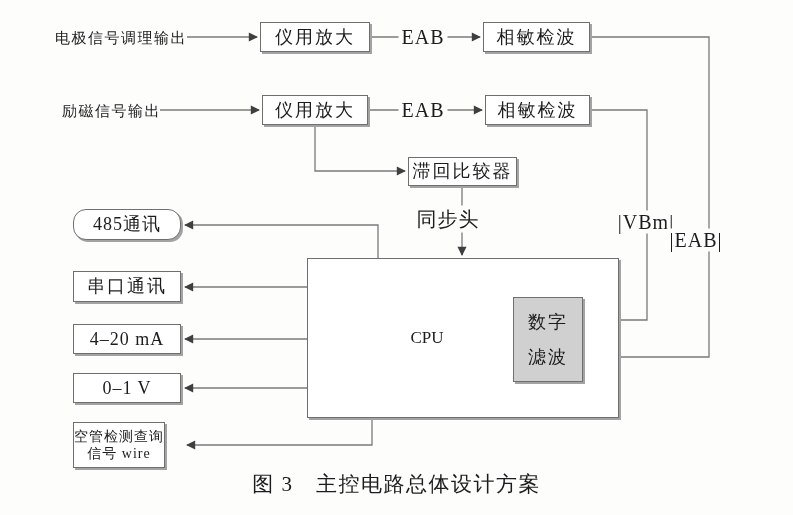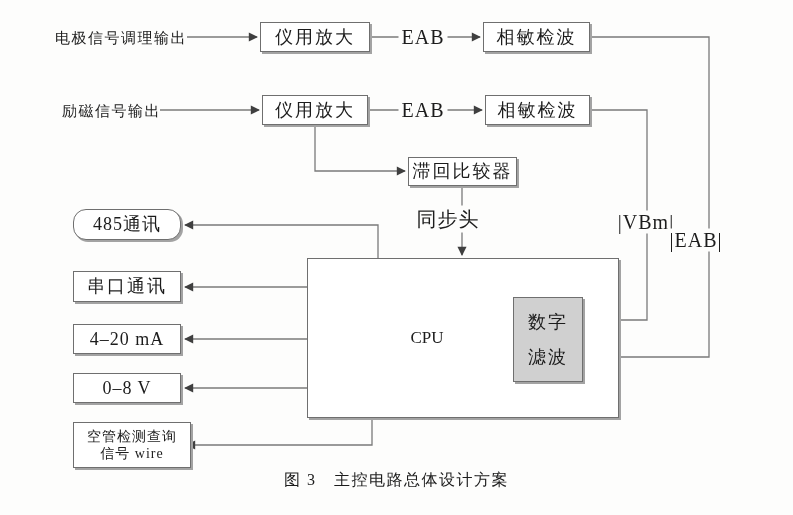--- a/index.html
+++ b/index.html
@@ -60,21 +60,21 @@
     letter-spacing:1px;
     padding:0 3px;
     white-space:nowrap;
     transform:translate(-50%,-50%);
   }
   .caption{
     position:absolute;
     left:0;right:0;
     top:470px;
     text-align:center;
-    font-size:16px;
+    font-size:21px;
     letter-spacing:1.5px;
   }
 </style>
 </head>
 <body>
 
 <div class="stage">
 
   <svg class="wires">
     <defs>
@@ -123,22 +123,22 @@
     <span style="margin-right:72px;">CPU</span>
   </div>
   <div class="box filter-box" style="left:513px;top:297px;width:70px;height:85px;">
     <span>数字</span>
     <span>滤波</span>
   </div>
 
   <div class="box" style="left:73px;top:209px;width:108px;height:31px;letter-spacing:1px;border-radius:13px;">485通讯</div>
   <div class="box" style="left:73px;top:271px;width:108px;height:31px;">串口通讯</div>
   <div class="box" style="left:73px;top:324px;width:108px;height:30px;letter-spacing:1px;">4–20 mA</div>
-  <div class="box" style="left:73px;top:373px;width:108px;height:30px;letter-spacing:1px;">0–8 V</div>
-  <div class="box multiline" style="left:73px;top:422px;width:118px;height:46px;">
+  <div class="box" style="left:73px;top:373px;width:108px;height:30px;letter-spacing:1px;">0–1 V</div>
+  <div class="box multiline" style="left:73px;top:422px;width:92px;height:46px;">
     <span>空管检测查询</span>
     <span>信号 wire</span>
   </div>
 
   <div class="wire-label" style="left:423px;top:37px;">EAB</div>
   <div class="wire-label" style="left:423px;top:110px;">EAB</div>
   <div class="wire-label" style="left:448px;top:219px;">同步头</div>
   <div class="wire-label" style="left:646px;top:222px;">|VBm|</div>
   <div class="wire-label" style="left:696px;top:204px;margin-top:36px;">|EAB|</div>
 

